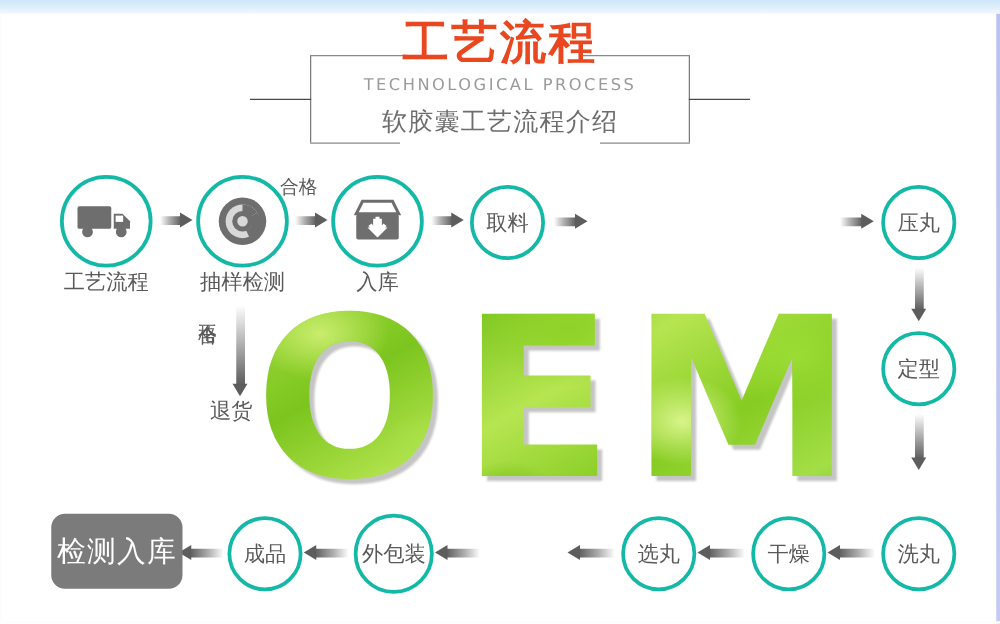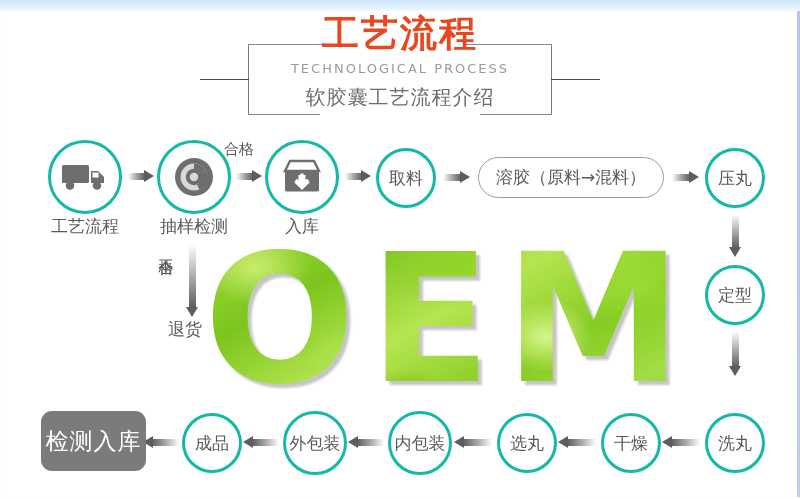--- a/index.html
+++ b/index.html
@@ -209,21 +209,20 @@
       <div class="head" style="left:16px;"></div>
   </div>
 
   <div class="circ" style="left:376px;top:148px;width:60px;height:60px;">取料</div>
 
   <div class="arrow-r" style="left:443px;top:171px;width:28px;">
     <div class="shaft" style="width:18px;"></div>
       <div class="head" style="left:17px;"></div>
   </div>
 
-  <div class="pill" style="left:478px;top:157px;width:186px;height:41px;">溶胶（原料→混料）</div>
 
   <div class="arrow-r" style="left:672px;top:171px;width:28px;">
     <div class="shaft" style="width:18px;"></div>
       <div class="head" style="left:17px;"></div>
   </div>
 
   <div class="circ" style="left:705px;top:148px;width:60px;height:60px;">压丸</div>
 
   <div class="arrow-d" style="left:729px;top:214px;height:44px;">
     <div class="shaft" style="height:34px;"></div>
@@ -246,21 +245,20 @@
   <div class="arrow-l" style="left:558px;top:436px;width:38px;">
     <div class="shaft" style="left:9px;width:29px;"></div>
       <div class="head"></div>
   </div>
   <div class="circ" style="left:497px;top:413px;width:60px;height:60px;">选丸</div>
 
   <div class="arrow-l" style="left:454px;top:436px;width:38px;">
     <div class="shaft" style="left:9px;width:29px;"></div>
       <div class="head"></div>
   </div>
-  <div class="circ" style="left:388px;top:411px;width:64px;height:64px;">内包装</div>
 
   <div class="arrow-l" style="left:348px;top:436px;width:36px;">
     <div class="shaft" style="left:9px;width:27px;"></div>
       <div class="head"></div>
   </div>
   <div class="circ" style="left:283px;top:411px;width:64px;height:64px;">外包装</div>
 
   <div class="arrow-l" style="left:243px;top:436px;width:36px;">
     <div class="shaft" style="left:9px;width:27px;"></div>
       <div class="head"></div>

